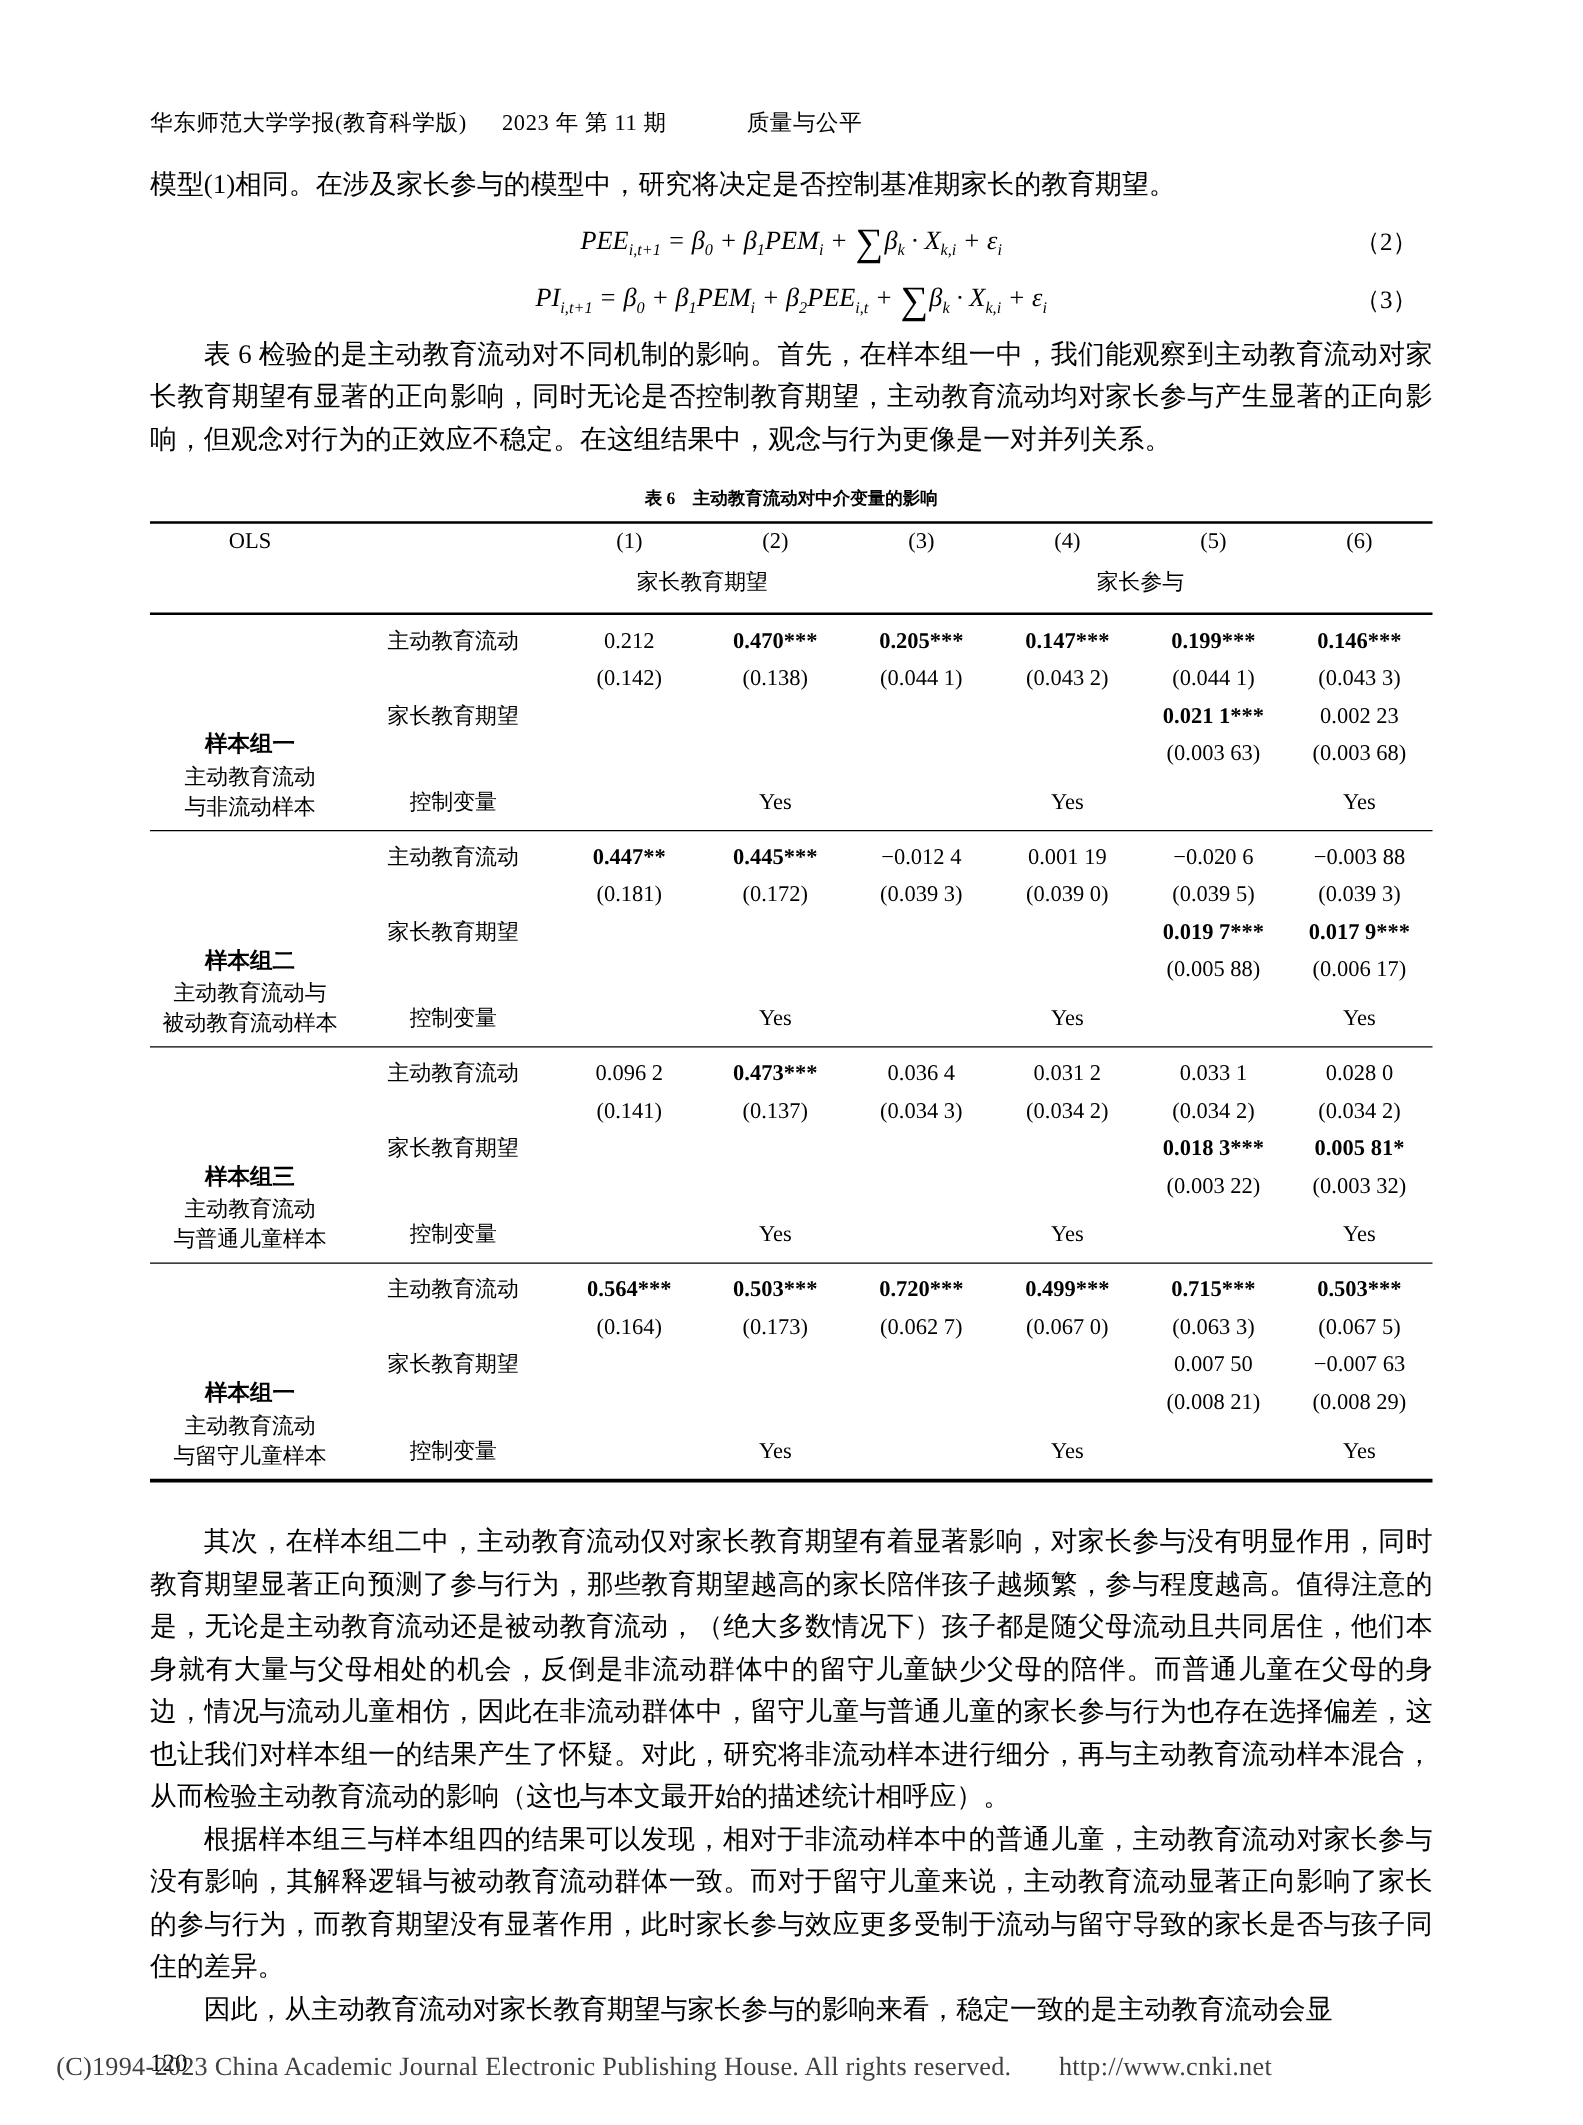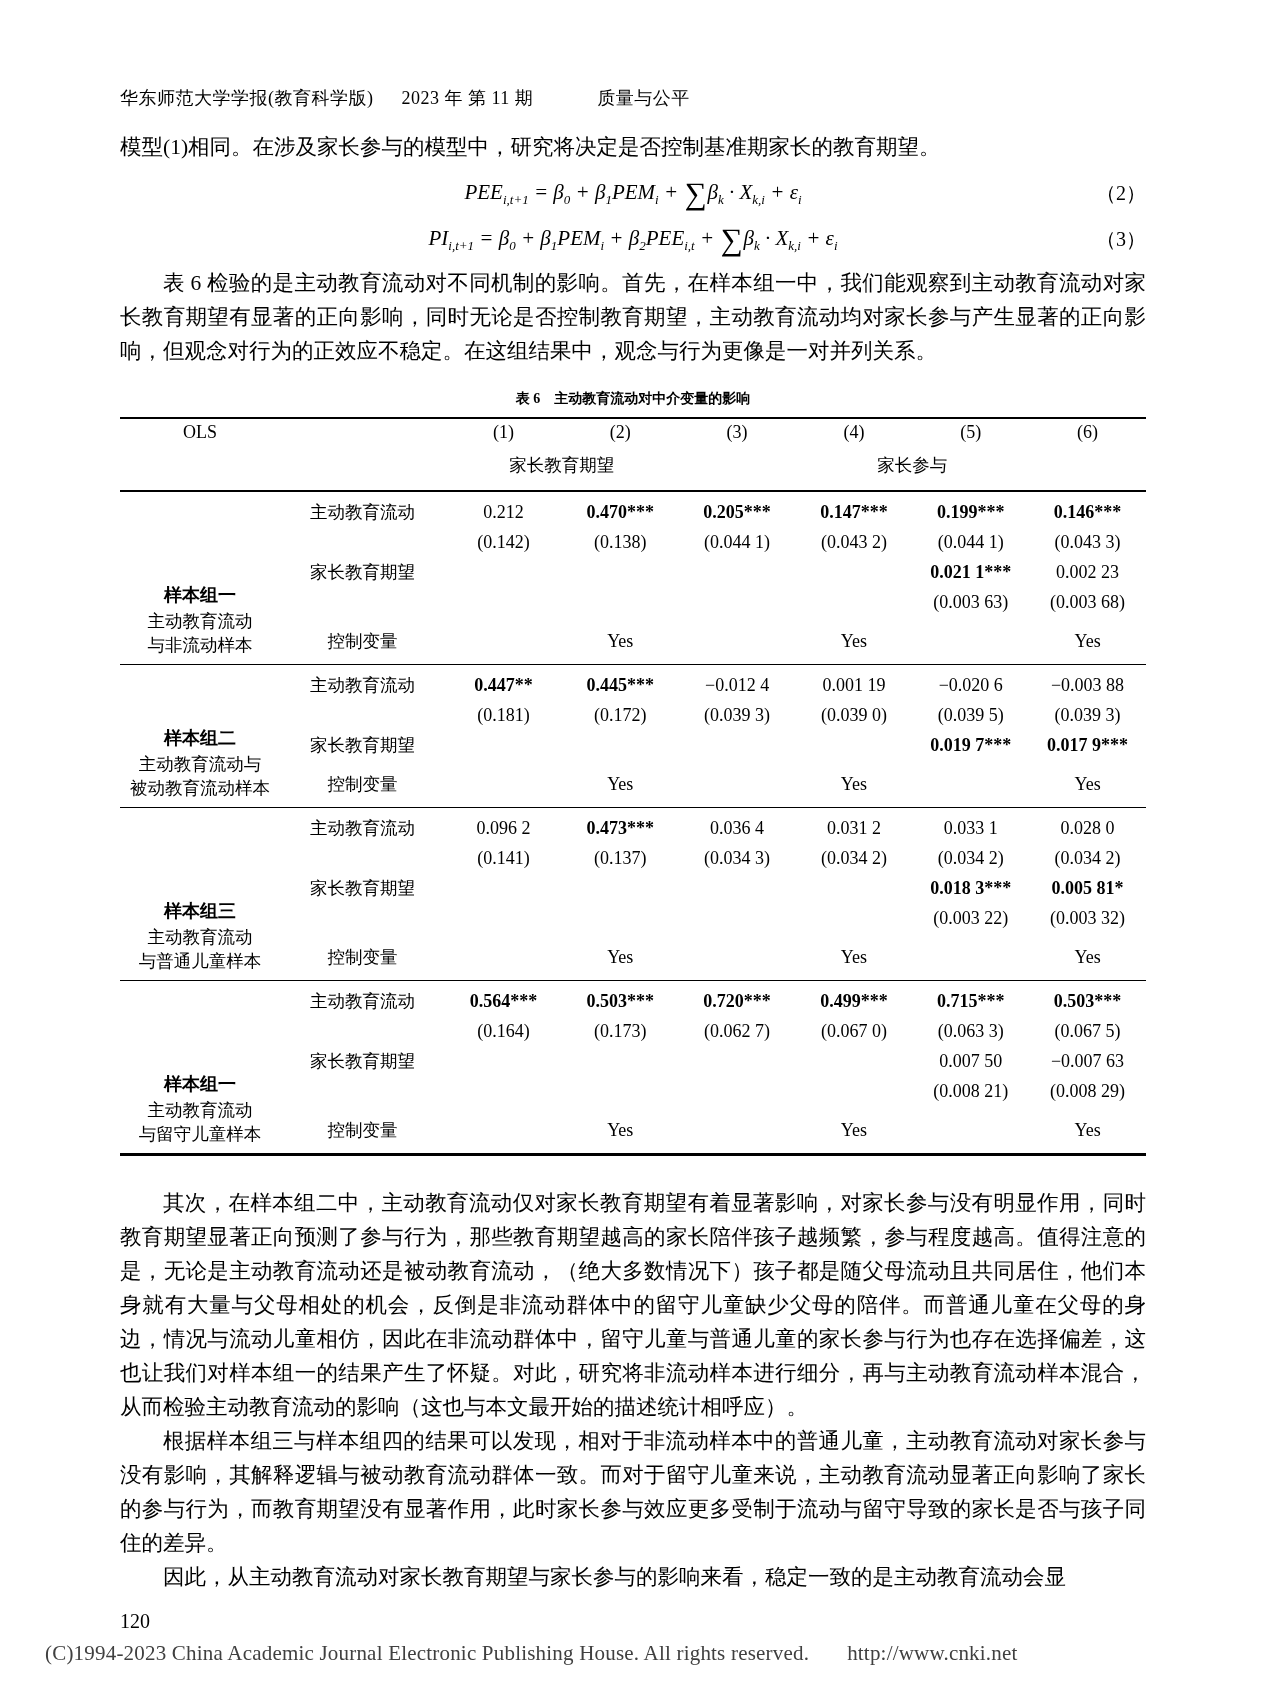--- a/index.html
+++ b/index.html
@@ -13,21 +13,21 @@
   .running-head{font-size:18px;letter-spacing:0.5px;}
   .running-head .sep1{margin-left:28px;}
   .running-head .sep2{margin-left:64px;}
 
   
   p.body{font-size:21.5px;line-height:34px;text-align:justify;margin:0;}
   p.first{margin-top:20px;}
   .indent{text-indent:2em;}
 
   
-  .equations{margin:6px 0 4px;}
+  .equations{margin:6px 12px 4px;}
   .equation-row{position:relative;height:46px;display:flex;align-items:center;justify-content:center;
     font-size:21px;font-style:italic;}
   .equation-row sub{font-size:13px;font-style:italic;}
   .equation-row .sum{font-size:31px;font-style:normal;line-height:1;vertical-align:-5px;padding:0 1px;}
   .eq-label{position:absolute;right:0;top:0;height:100%;display:flex;align-items:center;
     font-style:normal;font-size:20px;}
 
   
   .table-wrap{margin-top:22px;}
   .tbl-title{text-align:center;font-weight:bold;font-size:14px;margin-bottom:9px;}
@@ -186,20 +186,29 @@
               </div>
               <div class="trow">
                 <div class="cell cell-label">家长教育期望</div>
                 <div class="cell cell-data"></div>
                 <div class="cell cell-data"></div>
                 <div class="cell cell-data"></div>
                 <div class="cell cell-data"></div>
                 <div class="cell cell-data bd">0.019 7***</div>
                 <div class="cell cell-data bd">0.017 9***</div>
               </div>
+              <div class="trow">
+                <div class="cell cell-label"></div>
+                <div class="cell cell-data"></div>
+                <div class="cell cell-data"></div>
+                <div class="cell cell-data"></div>
+                <div class="cell cell-data"></div>
+                <div class="cell cell-data">(0.005 88)</div>
+                <div class="cell cell-data">(0.006 17)</div>
+              </div>
               <div class="trow ctrl-row">
                 <div class="cell cell-label">控制变量</div>
                 <div class="cell cell-data"></div>
                 <div class="cell cell-data">Yes</div>
                 <div class="cell cell-data"></div>
                 <div class="cell cell-data">Yes</div>
                 <div class="cell cell-data"></div>
                 <div class="cell cell-data">Yes</div>
               </div>
             </div>

